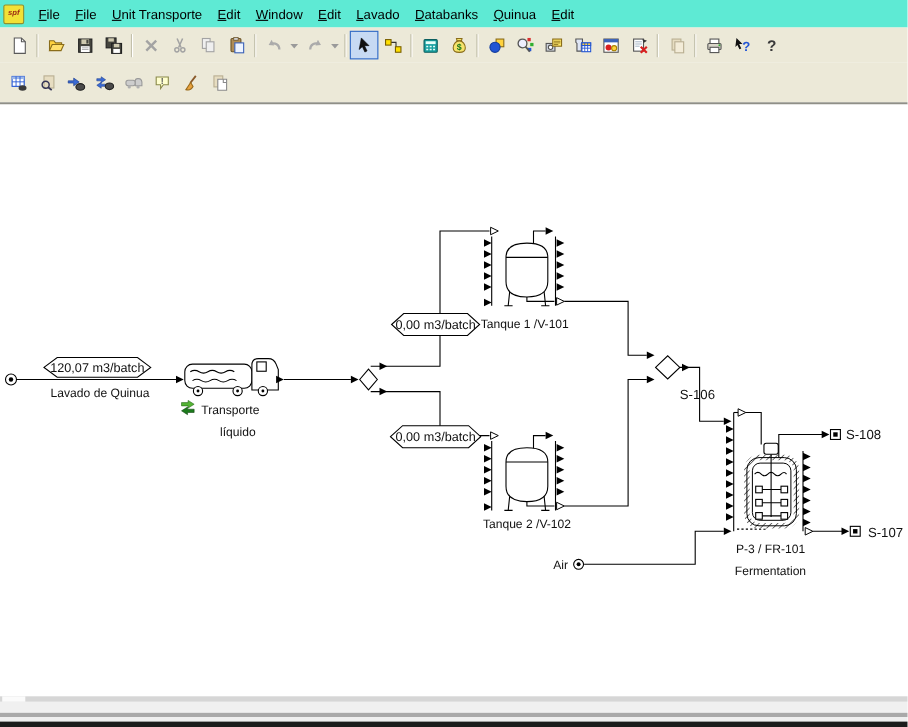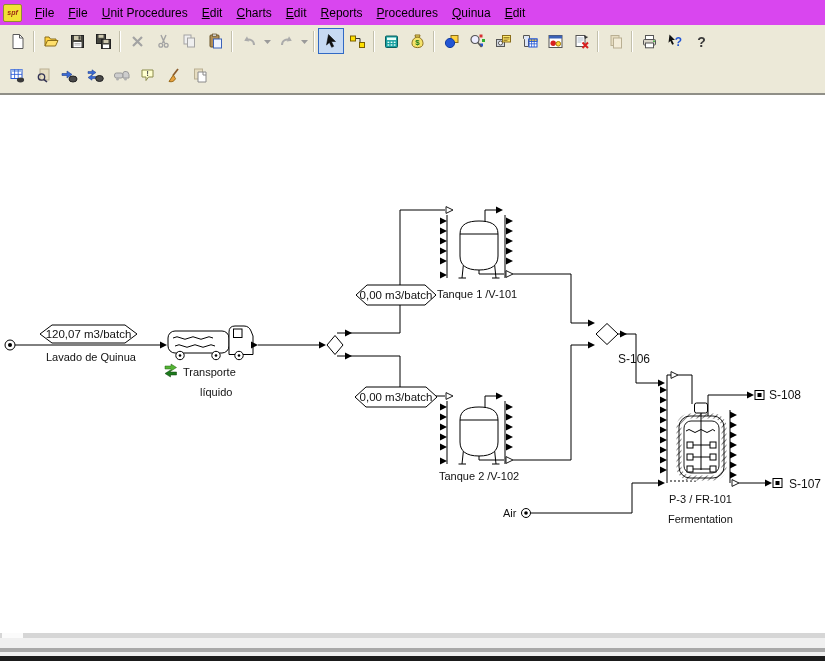--- a/index.html
+++ b/index.html
@@ -1,19 +1,19 @@
 <!DOCTYPE html>
 <html><head>
 <meta charset="utf-8">
 <style>
   html,body{margin:0;padding:0}
   body{width:825px;height:661px;position:relative;overflow:hidden;background:#fff;
        font-family:"Liberation Sans",sans-serif}
   .band{position:absolute;left:0;width:825px;box-sizing:border-box}
-  #menubar{top:0;height:25px;background:#d946ef;display:flex;align-items:center;padding-left:3px}
+  #menubar{top:0;height:25px;background:#5eead4;display:flex;align-items:center;padding-left:3px}
   .appicon{width:17px;height:16px;background:#f2e136;border:1px solid #8f8f2f;border-radius:2px;
            font-size:7px;font-weight:bold;font-style:italic;color:#9c2b14;display:flex;
            align-items:center;justify-content:center;margin-right:6px}
   .mi{display:inline-block;font-size:12px;color:#000;padding:3px 7px;cursor:default}
   .mi::first-letter{text-decoration:underline}
   #tb1{top:25px;height:32px;background:#ece9d8;display:flex;align-items:center;padding-left:4px}
   #tb2{top:57px;height:36px;background:#ece9d8;display:flex;align-items:center;padding-left:4px}
   .tbtn{width:24px;height:24px;display:flex;align-items:center;justify-content:center;
         border:1px solid transparent}
   .tbtn.active{background:#c7daf3;border:1px solid #316ac5}
@@ -37,26 +37,26 @@
   #strip2{top:652px;height:4px;background:#efefef}
   #darkbar{top:656px;height:5px;background:#1b1b1b}
 </style>
 </head>
 <body>
 
 <div id="menubar" class="band">
   <span class="appicon">spf</span>
   <span class="mi">File</span>
   <span class="mi">File</span>
-  <span class="mi">Unit Procedures</span>
+  <span class="mi">Unit Transporte</span>
   <span class="mi">Edit</span>
-  <span class="mi">Charts</span>
+  <span class="mi">Window</span>
   <span class="mi">Edit</span>
-  <span class="mi">Reports</span>
-  <span class="mi">Procedures</span>
+  <span class="mi">Lavado</span>
+  <span class="mi">Databanks</span>
   <span class="mi">Quinua</span>
   <span class="mi">Edit</span>
 </div>
 
 <div id="tb1" class="band">
   <div class="tbtn">
     <svg width="17" height="17" viewBox="0 0 17 17">
         <path d="M4 1.5h6.5L14 5v10.5H4z" fill="#fff" stroke="#5a5a5a"></path>
         <path d="M10.5 1.5V5H14" fill="none" stroke="#5a5a5a"></path>
       </svg>

